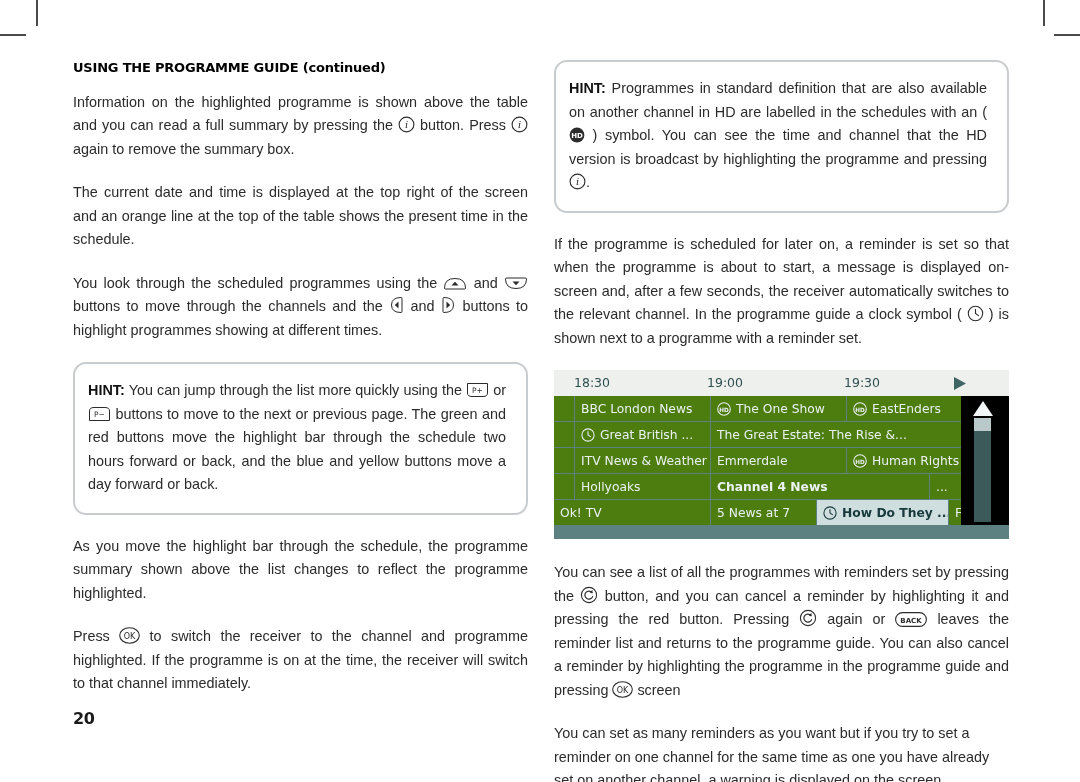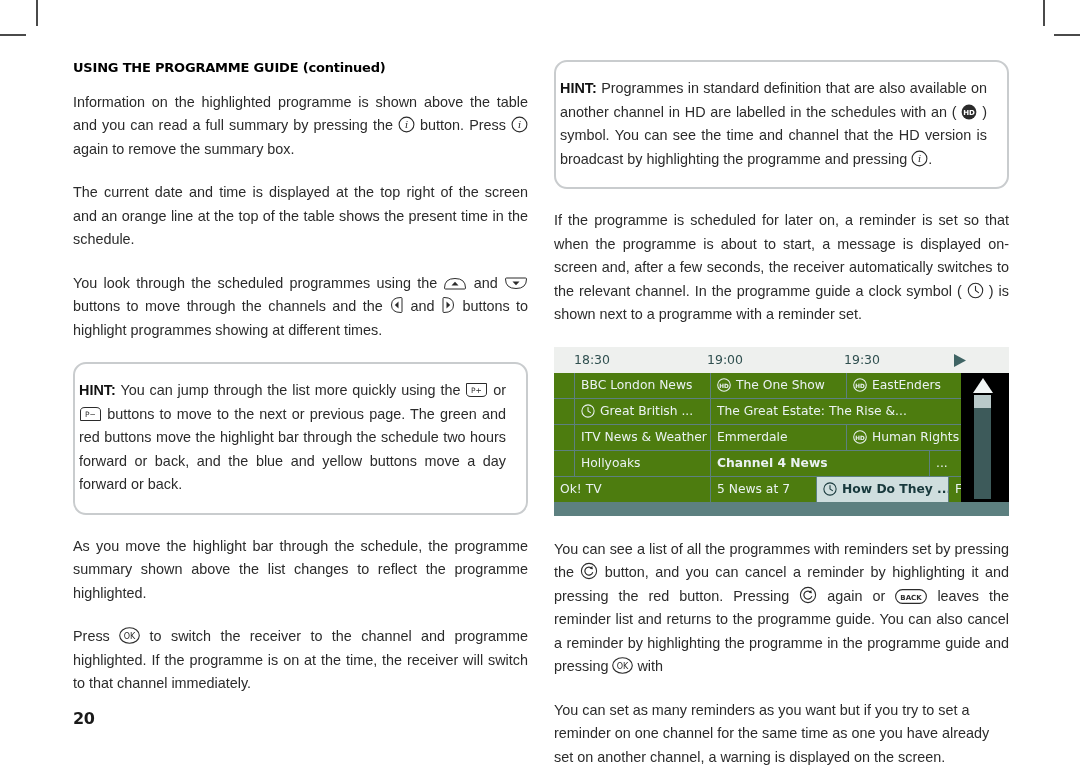--- a/index.html
+++ b/index.html
@@ -48,21 +48,21 @@
     margin: 0 0 20px 0;
     text-align: justify;
   }
   p.body:last-child { margin-bottom: 0; }
   p.nojust { text-align: left; }
 
   
   .hint {
     border: 2px solid #c9ccce;
     border-radius: 13px;
-    padding: 15px 20px 16px 4px;
+    padding: 15px 20px 16px 13px;
     margin: 0 0 20px 0;
     box-sizing: border-box;
     background: #ffffff;
   }
   .hint p {
     font-size: 14.4px;
     line-height: 23.5px;
     color: #2b2b2b;
     margin: 0;
     text-align: justify;
@@ -405,21 +405,21 @@
       <span>again or</span>
       <span class="glyph"><svg width="32" height="15" viewBox="0 0 32 15">
             <rect x="0.6" y="0.6" width="30.8" height="13.8" rx="6.9" ry="6.9" fill="none" stroke="#2b2b2b" stroke-width="1.1"></rect>
             <text x="16" y="10.5" font-family="DejaVu Sans, sans-serif" font-size="7" font-weight="bold" fill="#2b2b2b" text-anchor="middle">BACK</text>
           </svg></span>
       <span>leaves the reminder list and returns to the programme guide. You can also cancel a reminder by highlighting the programme in the programme guide and pressing</span>
       <span class="glyph"><svg width="21" height="17" viewBox="0 0 21 17">
             <ellipse cx="10.5" cy="8.5" rx="9.8" ry="7.7" fill="none" stroke="#2b2b2b" stroke-width="1.1"></ellipse>
             <text x="10.5" y="11.8" font-family="DejaVu Sans, sans-serif" font-size="8" fill="#2b2b2b" text-anchor="middle">OK</text>
           </svg></span>
-      <span>with</span>
+      <span>screen</span>
     </p>
 
     <p class="body nojust">You can set as many reminders as you want but if you try to set a reminder on one channel for the same time as one you have already set on another channel, a warning is displayed on the screen.</p>
 
   </div>
 
   <div class="pageno">20</div>
 
 </div>
 

